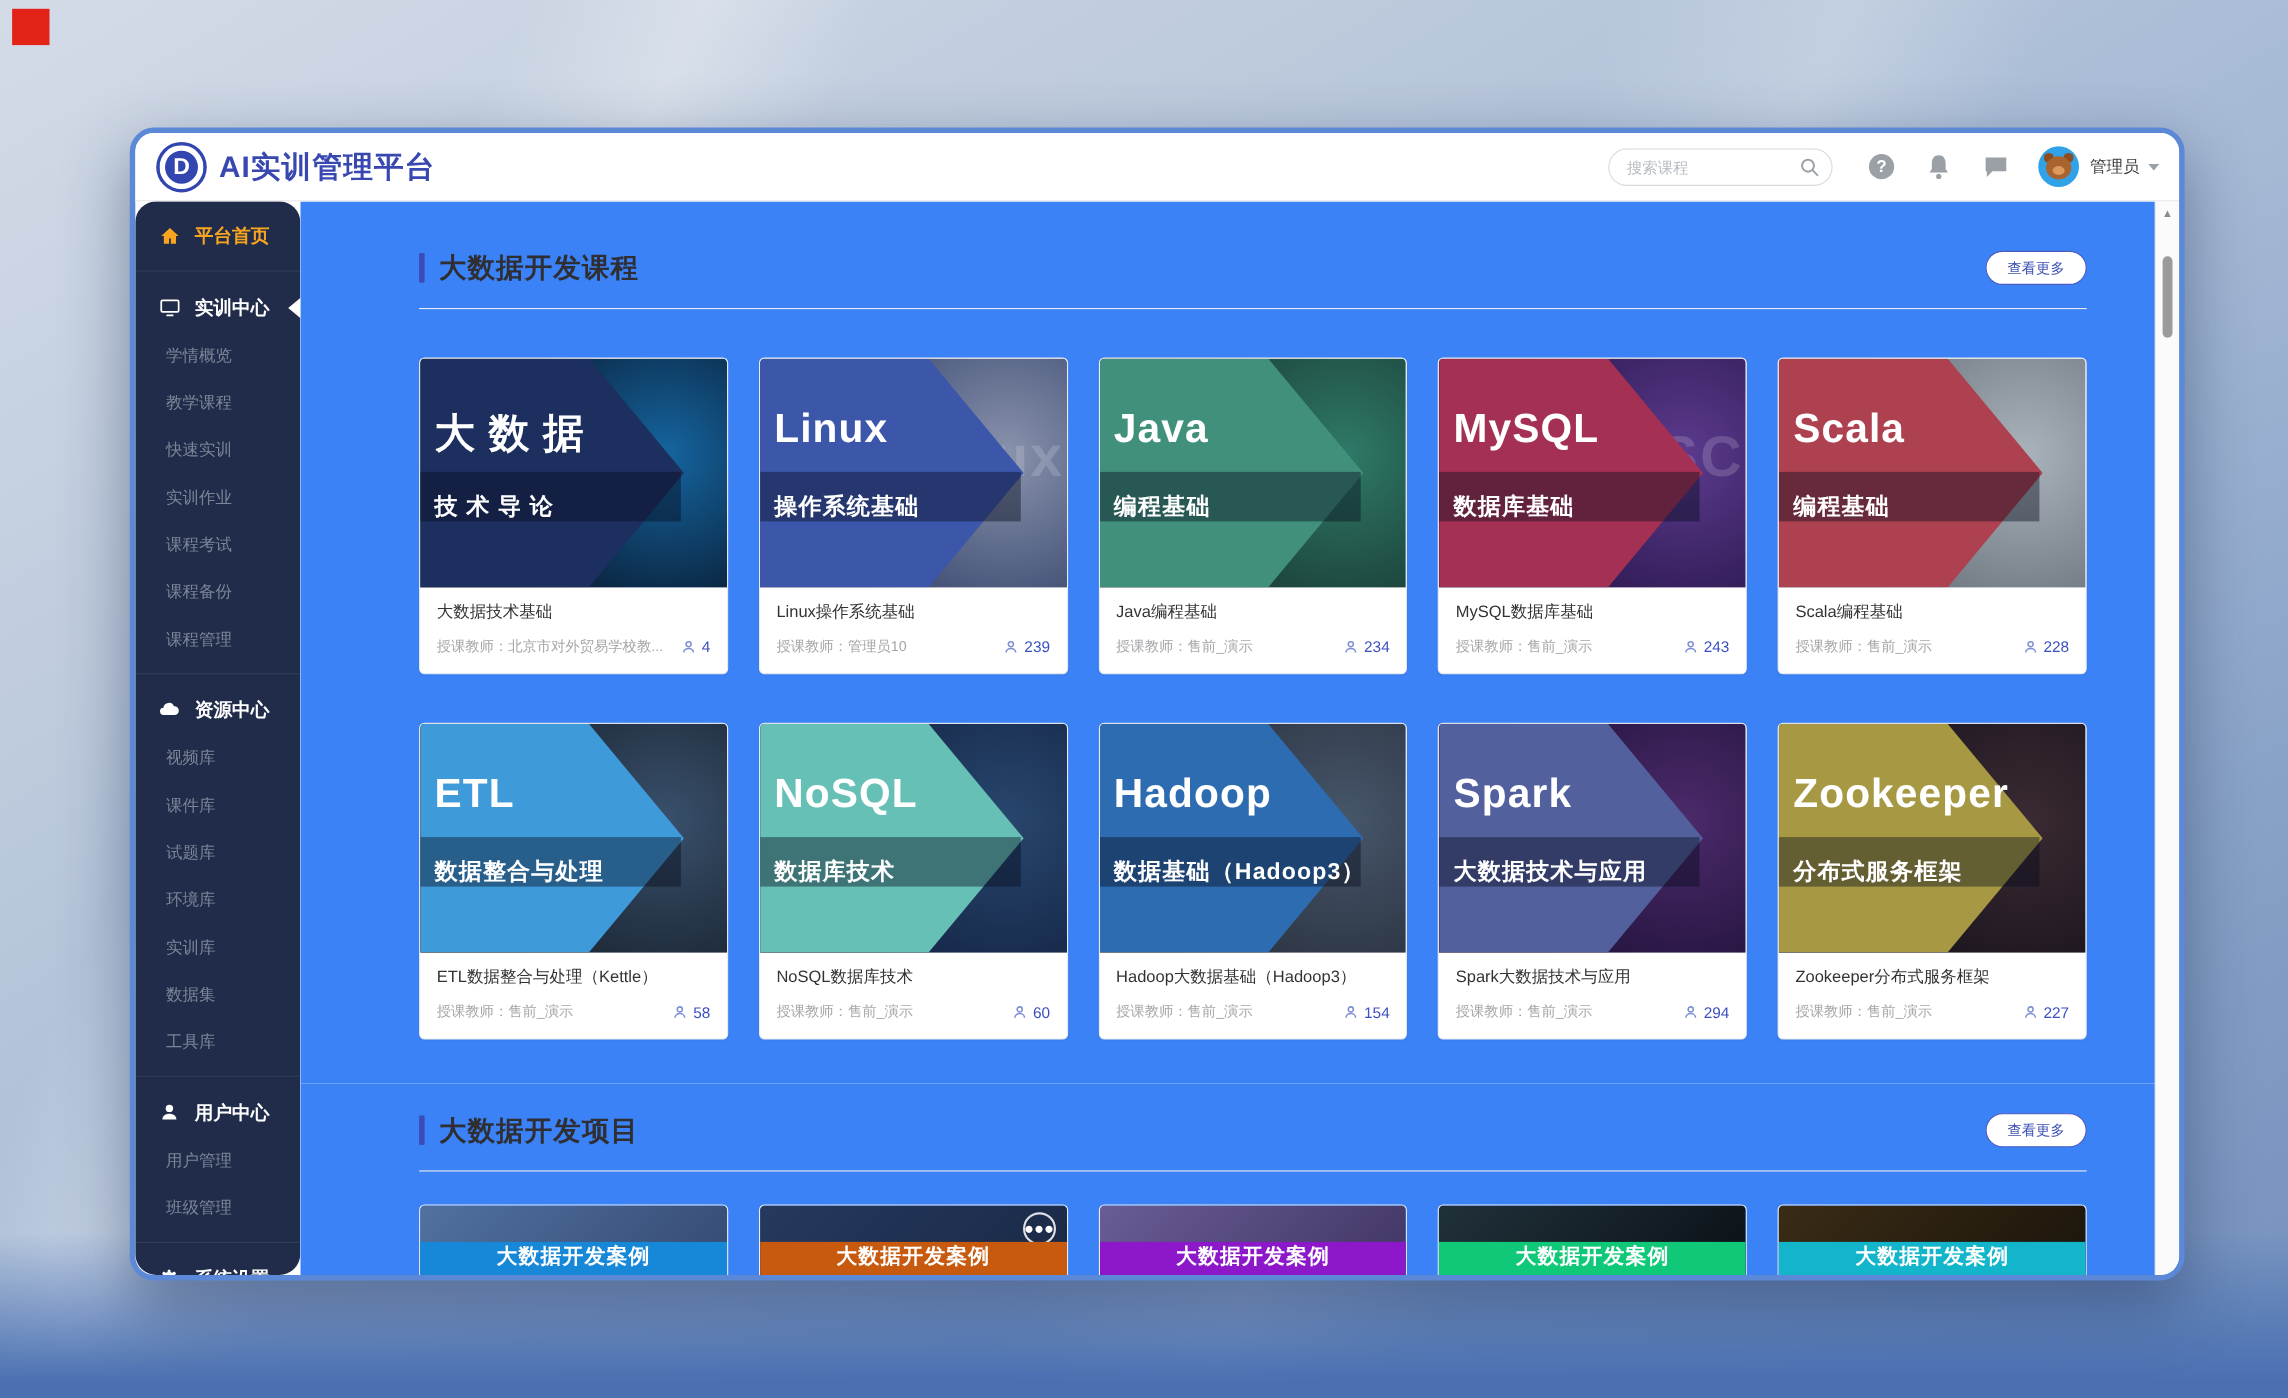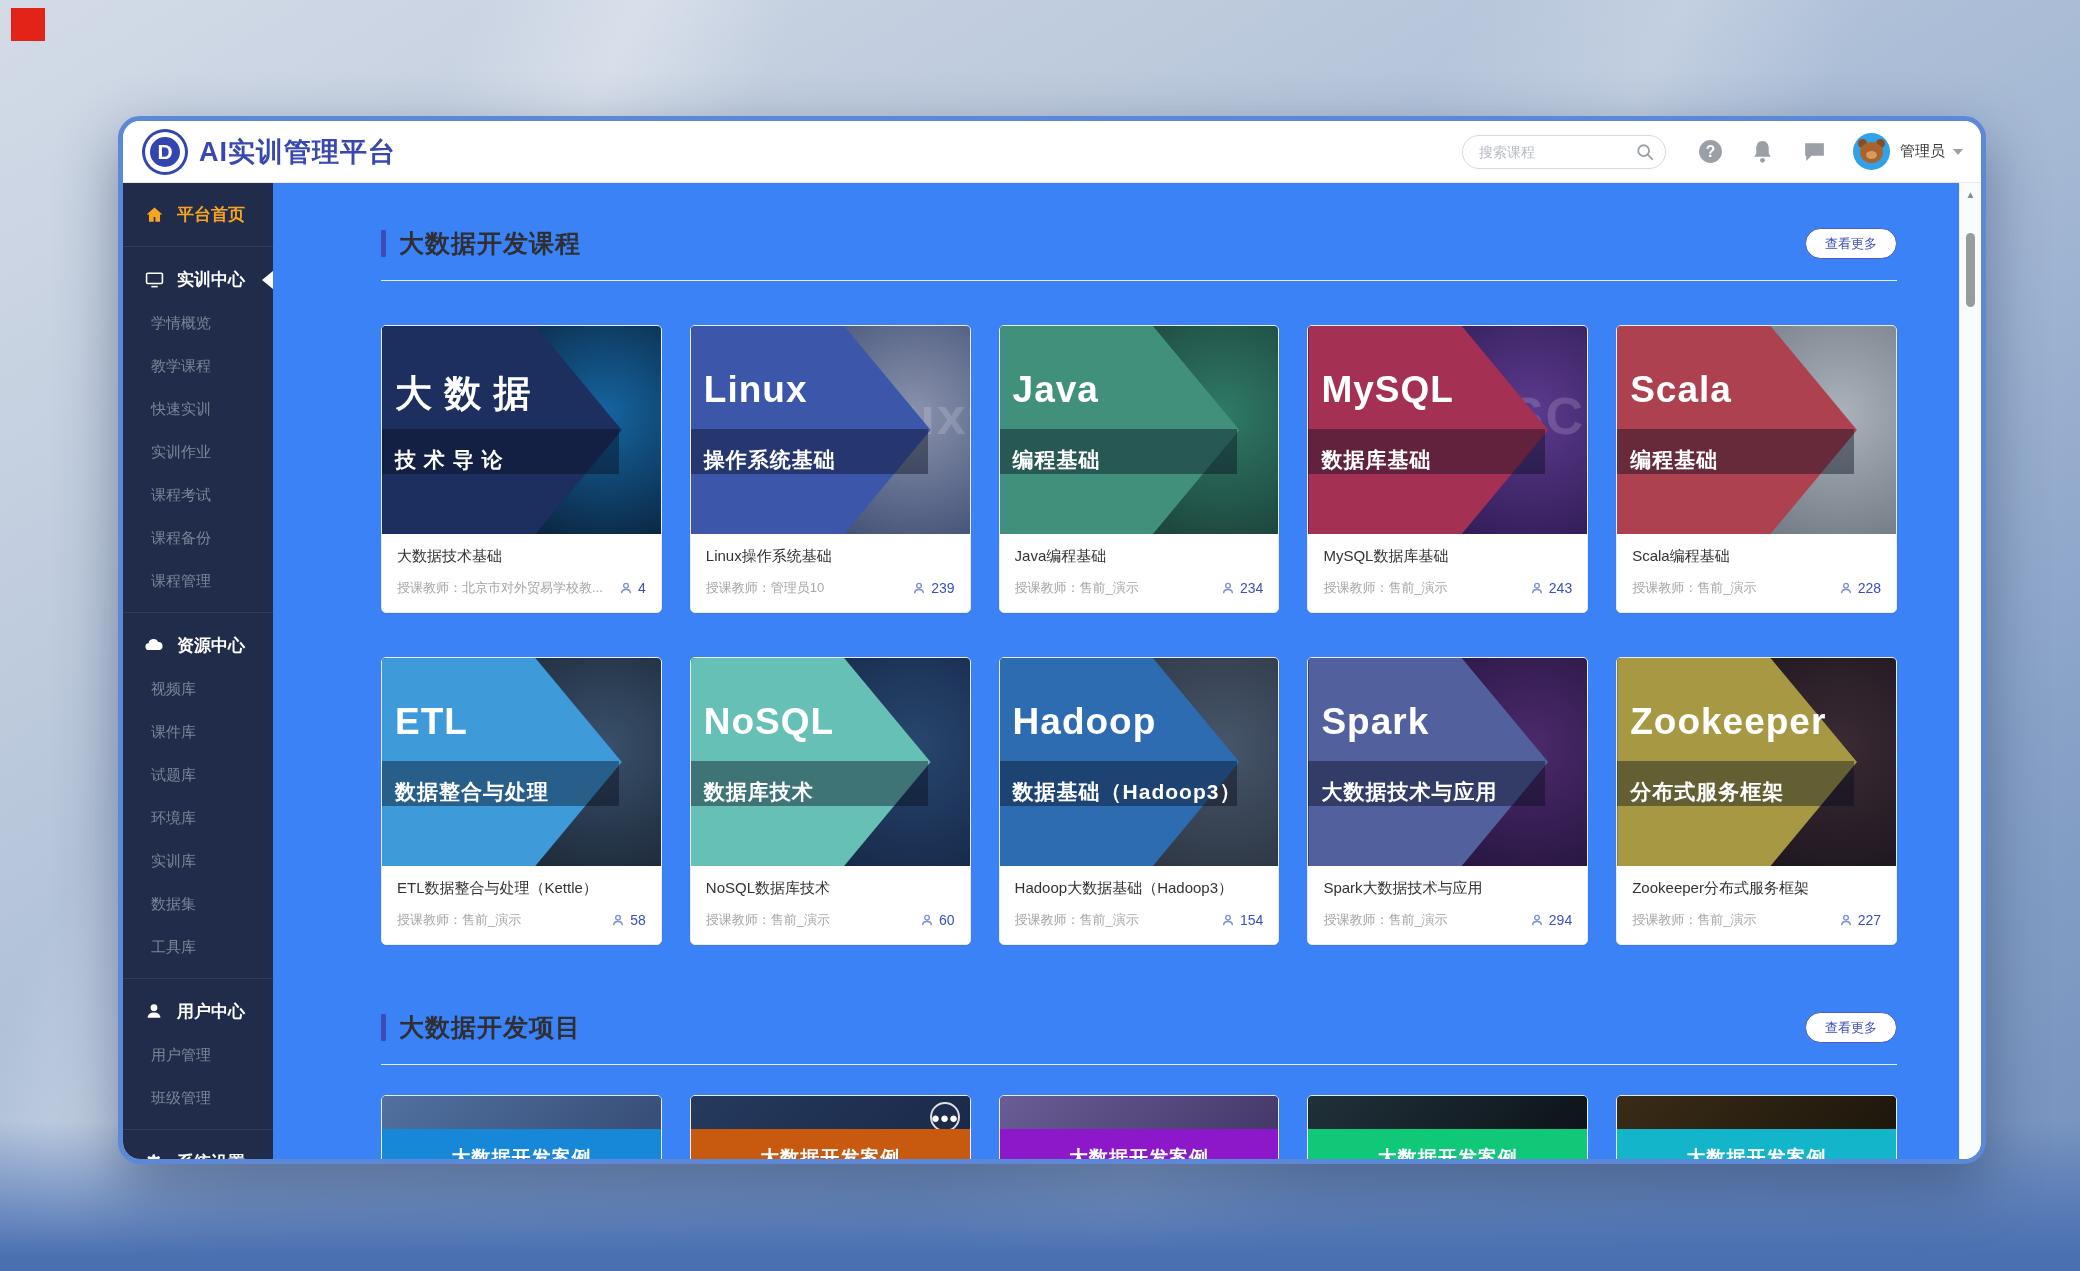--- a/index.html
+++ b/index.html
@@ -43,21 +43,21 @@
   .bear-head { position:absolute; left:7px; top:9px; width:23px; height:21px; border-radius:50%; background:#a8632f; }
   .bear-ear { position:absolute; width:9px; height:9px; border-radius:50%; background:#8a4d22; top:6px; }
   .bear-muzzle { position:absolute; left:13px; top:18px; width:11px; height:8px; border-radius:50%; background:#d99a5b; }
   .user-name { margin:0 8px 0 10px; font-size:15px; color:#3c3c3c; }
   .caret-down { width:0; height:0; border-left:5px solid transparent; border-right:5px solid transparent; border-top:6px solid #9aa0a8; }
 
   
   .app-body { flex:1; display:flex; min-height:0; position:relative; }
 
   
-  .sidebar { width:150px; flex:0 0 150px; background:#202c49; padding-top:8px; overflow:hidden; }
+  .sidebar { width:150px; flex:0 0 150px; background:#202c49; padding-top:8px; overflow:hidden;border-radius:19px; }
   .side-item { display:flex; align-items:center; height:46px; padding-left:20px; cursor:pointer;
     font-size:17px; color:#fff; white-space:nowrap; }
   .side-item[data-icon-type="sub"] { height:43px; padding-left:28px; font-size:15px; color:#7c8598; }
   .side-item[data-icon-type="home"] { color:#f7a521; font-weight:bold; }
   .side-item[data-icon-type="section"] { font-weight:bold; }
   .side-item[data-icon-type="divider"] { height:1px; padding:0; margin:9px 0; background:rgba(255,255,255,.08); cursor:default; }
   .nav-icon { width:22px; height:20px; margin-right:12px; display:none; align-items:center; justify-content:center; }
   .side-item[data-icon-type="home"] .nav-icon, .side-item[data-icon-type="section"] .nav-icon { display:flex; }
   .nav-icon svg { display:none; }
   .side-item[data-icon="home"]    svg[data-name="home-icon"],
@@ -105,21 +105,21 @@
   .count-wrap { display:flex; align-items:center; gap:5px; margin-left:8px; }
   .count-num { font-size:14px; color:#3b4fc1; }
 
   
   .proj-grid { display:grid; grid-template-columns:repeat(5,1fr); column-gap:28px;
     margin:30px 62px 0 108px; }
   .proj-card { border:1px solid #ececee; border-radius:5px 5px 0 0; overflow:hidden; cursor:pointer; }
   .proj-thumb { position:relative; height:160px;
     background:linear-gradient(135deg, var(--bg2), var(--bg1)); }
   .proj-banner { position:absolute; left:0; right:0; top:33px; height:42px; background:var(--banner);
-    display:flex; align-items:flex-end; justify-content:center; }
+    display:flex; align-items:flex-start; justify-content:center; }
   .proj-banner span { color:#fff; font-size:19px; font-weight:bold; letter-spacing:1px; }
   .thumb-dots { position:absolute; top:6px; right:10px; width:30px; height:30px; border:2px solid rgba(255,255,255,.85);
     border-radius:50%; color:#fff; font-size:15px; font-weight:bold; display:flex; align-items:center; justify-content:center; }
   .thumb-dots:empty { display:none; }
 
   
   .scrollbar { width:22px; flex:0 0 22px; background:#fbfbfc; border-left:1px solid #ececec; position:relative; }
   .scroll-up { position:absolute; top:6px; left:0; right:0; text-align:center; font-size:10px; color:#8b8b8b; cursor:pointer; }
   .scroll-thumb { position:absolute; top:50px; left:6px; width:9px; height:74px; background:#9b9b9b; border-radius:6px; cursor:grab; }
 </style>

